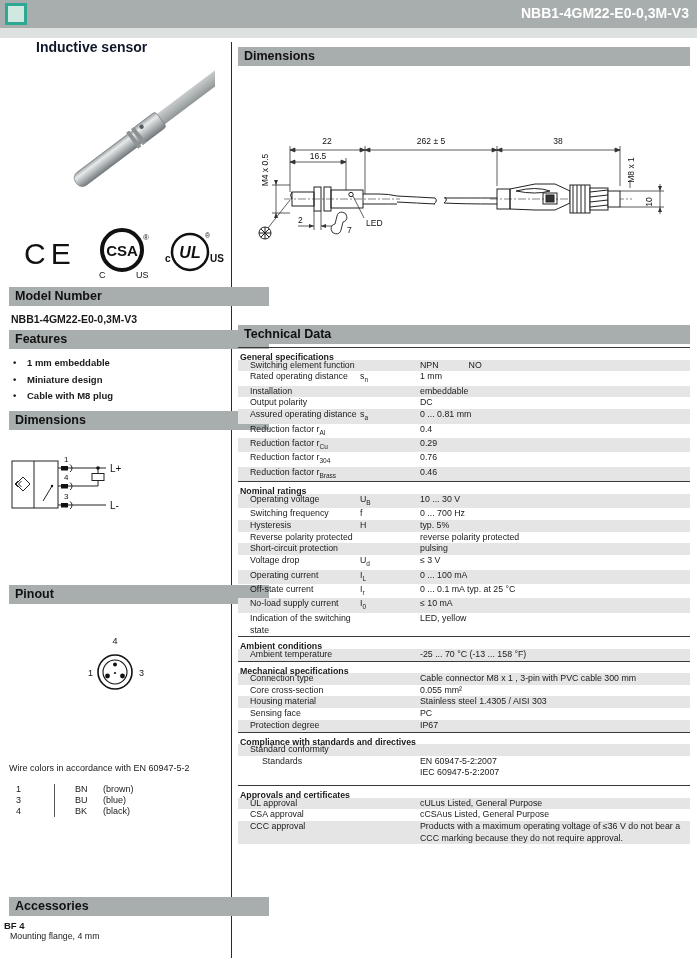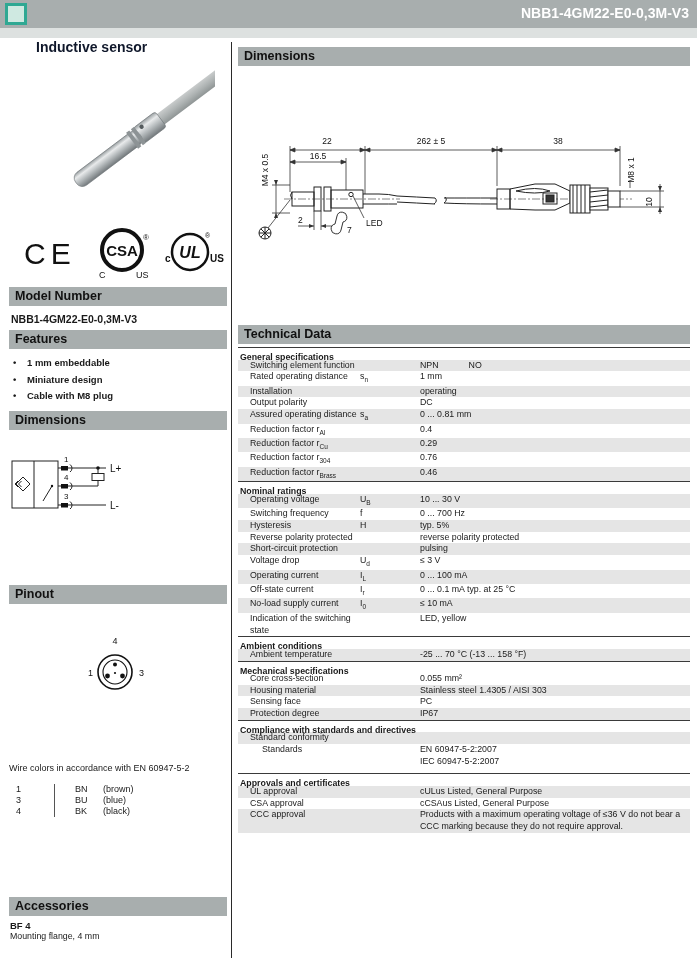--- a/index.html
+++ b/index.html
@@ -12,36 +12,36 @@
   .topbar-strip { position:absolute; left:0; top:28px; width:697px; height:10px; background:#dde1e0; }
   .logo-square { position:absolute; left:5px; top:3px; width:22px; height:22px; background:#cfe9e1; border:3px solid #2fa893; }
   .topbar-title { position:absolute; left:36px; top:5px; font-size:14px; font-weight:bold; color:#0f172a;margin-top:34px; }
   .topbar-model { position:absolute; right:8px; top:5px; font-size:14px; font-weight:bold; color:#fff; }
 
   
   .vdivider { position:absolute; left:231px; top:42px; width:1px; height:916px; background:#2a2a2a; }
 
   
   .bar { background:#a8aeae; font-size:12.5px; font-weight:bold; color:#111; padding:2px 6px; height:19px; line-height:15px; }
-  .bar-left { position:absolute; left:9px; width:218px; }
+  .bar-left { position:absolute; left:9px; width:260px; }
   .bar-right { position:absolute; left:238px; width:452px; }
 
   
   .model-value { position:absolute; left:11px; top:313px; font-size:10.5px; font-weight:bold; }
   .features-list { position:absolute; left:13px; top:357px; width:210px; }
   .feature-item { font-size:9.5px; font-weight:bold; margin-bottom:5.5px; display:flex; }
   .feature-bullet { width:14px; font-weight:bold; }
   .wire-note { position:absolute; left:9px; top:763px; font-size:9px; }
   .wire-table { position:absolute; left:16px; top:784px; font-size:9px; }
   .wire-row { display:flex; height:11px; line-height:11px; }
   .wire-pin { width:38px; }
   .wire-sep { width:1px; background:#555; }
   .wire-code { width:40px; padding-left:20px; }
   .wire-color { padding-left:8px; }
-  .acc-name { position:absolute; left:10px; top:920px; font-size:9.5px; font-weight:bold; }
+  .acc-name { position:absolute; left:4px; top:920px; font-size:9.5px; font-weight:bold; }
   .acc-desc { position:absolute; left:10px; top:931px; font-size:8.8px; }
 
   
   .logos { position:absolute; left:0; top:222px; width:230px; height:60px; }
 
   
   #tech-table { position:absolute; left:238px; top:347px; width:452px; font-size:8.8px; }
   .td-section.gap { margin-top:6px; }
   .td-section-header { font-weight:bold; border-top:1px solid #3a3a3a; padding:4px 2px 1px 2px; height:12.5px; line-height:10.5px; }
   .td-row { display:flex; min-height:11.7px; line-height:11.7px; }
@@ -327,21 +327,21 @@
           <div class="td-value"><span>NPN</span><span class="td-col2">NO</span></div>
         </div>
         <div class="td-row">
           <div class="td-label">Rated operating distance</div>
           <div class="td-symbol">s<sub>n</sub></div>
           <div class="td-value">1 mm</div>
         </div>
         <div class="td-row shade">
           <div class="td-label">Installation</div>
           <div class="td-symbol"></div>
-          <div class="td-value">operating</div>
+          <div class="td-value">embeddable</div>
         </div>
         <div class="td-row">
           <div class="td-label">Output polarity</div>
           <div class="td-symbol"></div>
           <div class="td-value">DC</div>
         </div>
         <div class="td-row shade">
           <div class="td-label">Assured operating distance</div>
           <div class="td-symbol">s<sub>a</sub></div>
           <div class="td-value">0 ... 0.81 mm</div>
@@ -423,20 +423,25 @@
       <div class="td-section">
         <div class="td-section-header">Ambient conditions</div>
         <div class="td-row shade">
           <div class="td-label">Ambient temperature</div>
           <div class="td-symbol"></div>
           <div class="td-value">-25 ... 70 °C (-13 ... 158 °F)</div>
         </div>
       </div>
       <div class="td-section">
         <div class="td-section-header">Mechanical specifications</div>
+        <div class="td-row shade">
+          <div class="td-label">Connection type</div>
+          <div class="td-symbol"></div>
+          <div class="td-value">Cable connector M8 x 1 , 3-pin with PVC cable 300 mm</div>
+        </div>
         <div class="td-row">
           <div class="td-label">Core cross-section</div>
           <div class="td-symbol"></div>
           <div class="td-value">0.055 mm²</div>
         </div>
         <div class="td-row shade">
           <div class="td-label">Housing material</div>
           <div class="td-symbol"></div>
           <div class="td-value">Stainless steel 1.4305 / AISI 303</div>
         </div>

